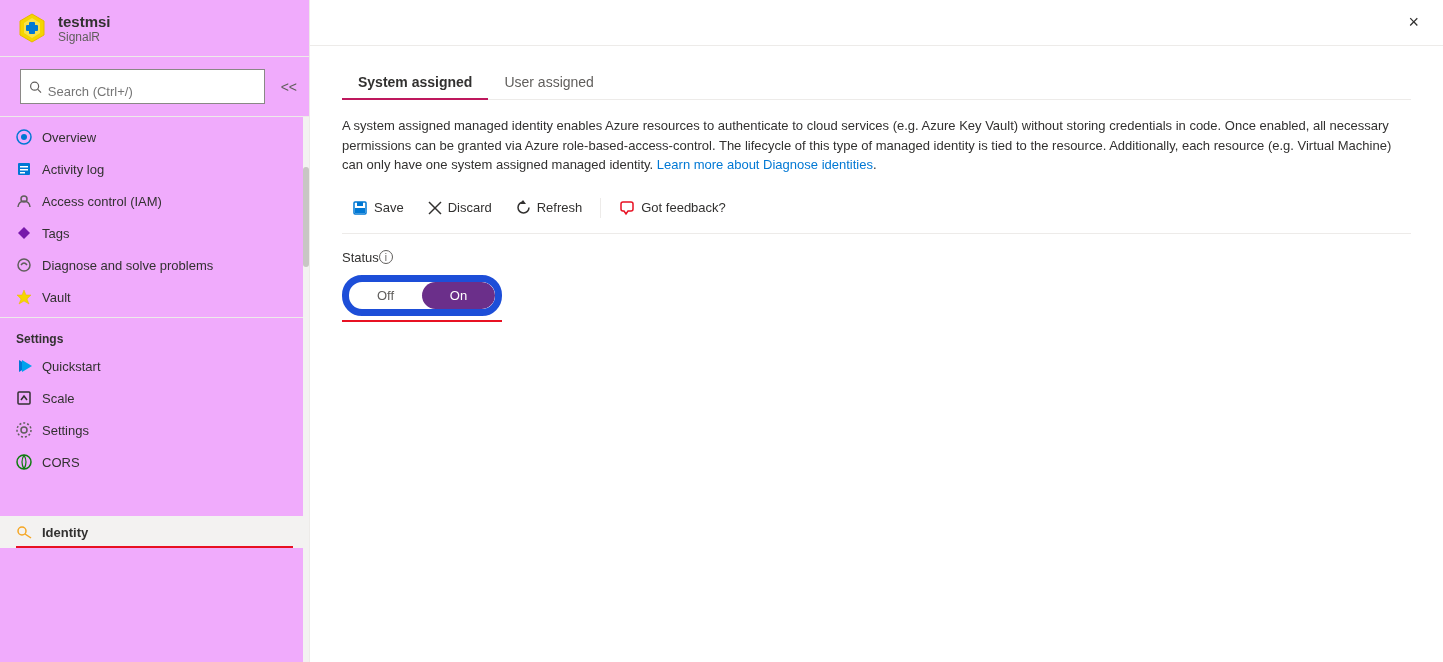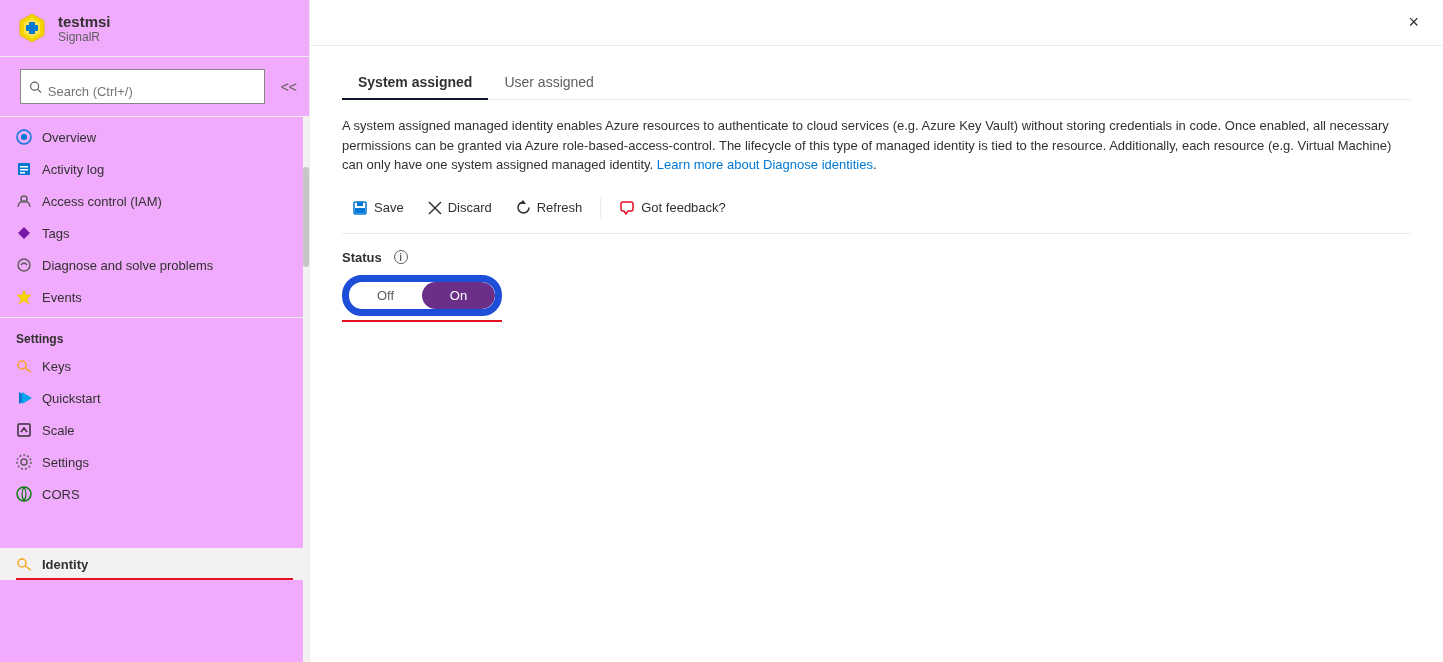--- a/index.html
+++ b/index.html
@@ -183,21 +183,21 @@
       cursor: pointer;
       font-size: 14px;
       color: #605e5c;
       border-bottom: 2px solid transparent;
       margin-bottom: -1px;
     }
 
     .tab.active {
       color: #323130;
       font-weight: 600;
-      border-bottom: 2px solid #0f172a;
+      border-bottom: 2px solid #be185d;
     }
 
     
     .description {
       font-size: 13px;
       color: #323130;
       line-height: 1.5;
       max-width: 1050px;
       margin-bottom: 20px;
     }
@@ -237,23 +237,23 @@
     }
 
     
     .status-section {
       margin-top: 8px;
     }
 
     .status-label {
       display: flex;
       align-items: center;
-      gap: 12px;
+      gap: 0;
       font-size: 13px;
-      font-weight: 700;
+      font-weight: 400;
       margin-bottom: 10px;
       color: #323130;
     }
 
     .info-icon {
       width: 14px;
       height: 14px;
       border: 1px solid #605e5c;
       border-radius: 50%;
       display: inline-flex;
@@ -415,35 +415,26 @@
         </span>
         <span>Diagnose and solve problems</span>
       </div>
 
       <div class="nav-item">
         <span class="nav-icon">
           <svg width="16" height="16" viewBox="0 0 16 16">
               <polygon points="8,1 10,6 15,6 11,10 13,15 8,12 3,15 5,10 1,6 6,6" fill="#f5d500" stroke="#e6b800" stroke-width="0.5"></polygon>
             </svg>
         </span>
-        <span>Events</span>
+        <span>Vault</span>
       </div>
 
       <div class="nav-divider"></div>
       <div class="nav-section-label">Settings</div>
 
-      <div class="nav-item">
-        <span class="nav-icon">
-          <svg width="16" height="16" viewBox="0 0 16 16">
-              <circle cx="6" cy="7" r="4" fill="none" stroke="#f5a623" stroke-width="1.5"></circle>
-              <line x1="9" y1="10" x2="15" y2="14" stroke="#f5a623" stroke-width="1.5"></line>
-            </svg>
-        </span>
-        <span>Keys</span>
-      </div>
 
       <div class="nav-item">
         <span class="nav-icon">
           <svg width="16" height="16" viewBox="0 0 16 16">
               <polygon points="3,2 13,8 3,14" fill="#0078d4"></polygon>
               <polygon points="3,2 13,8 3,14" fill="#00a2ed" transform="translate(3,0)"></polygon>
             </svg>
         </span>
         <span>Quickstart</span>
       </div>

